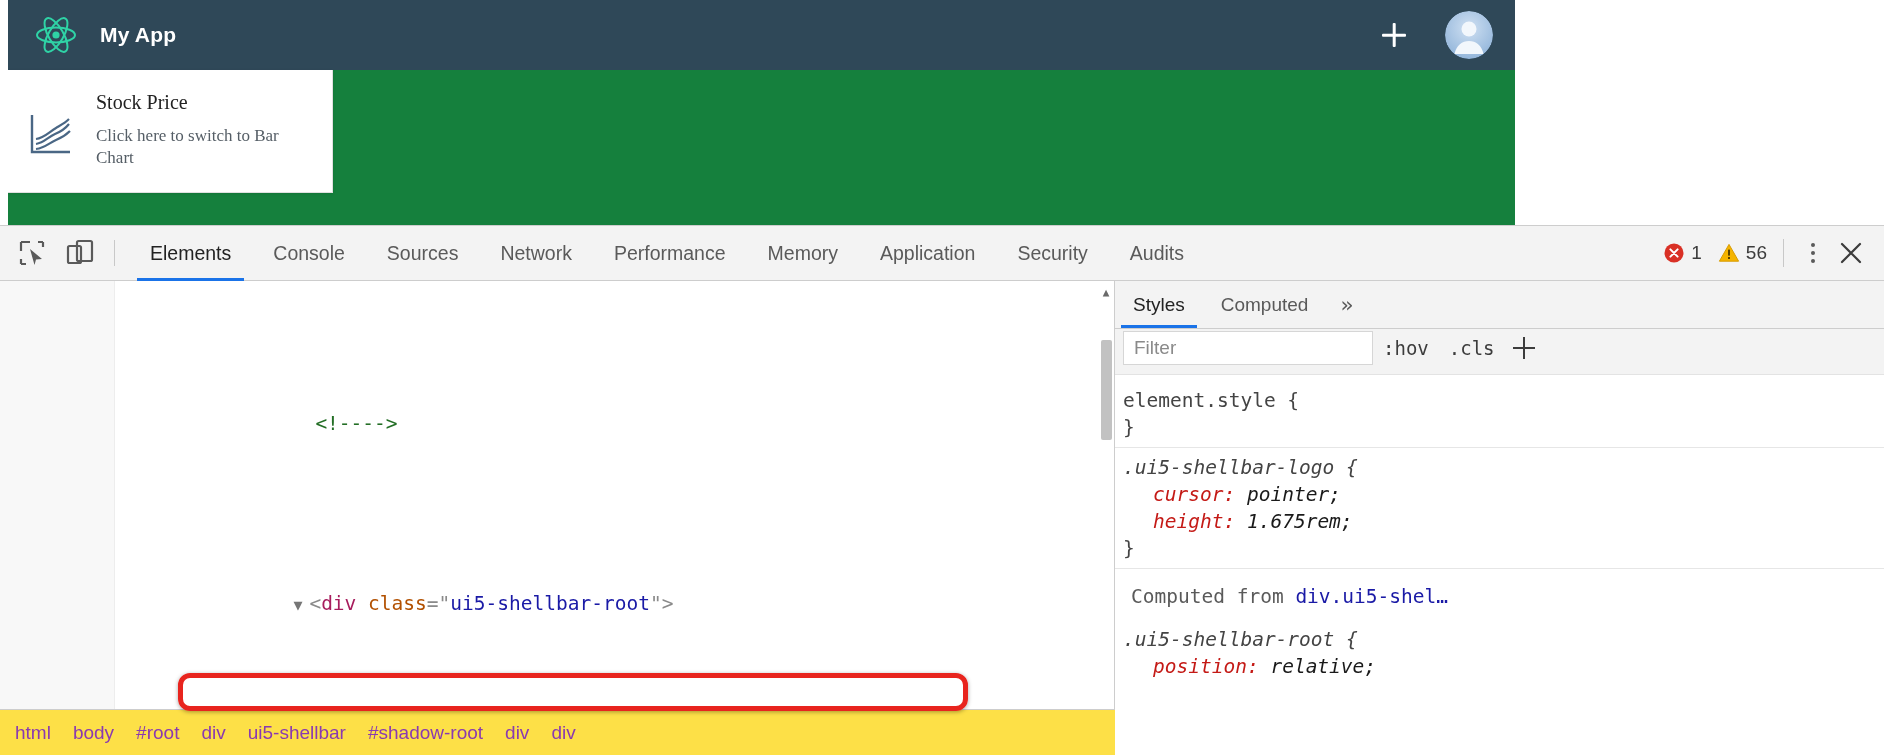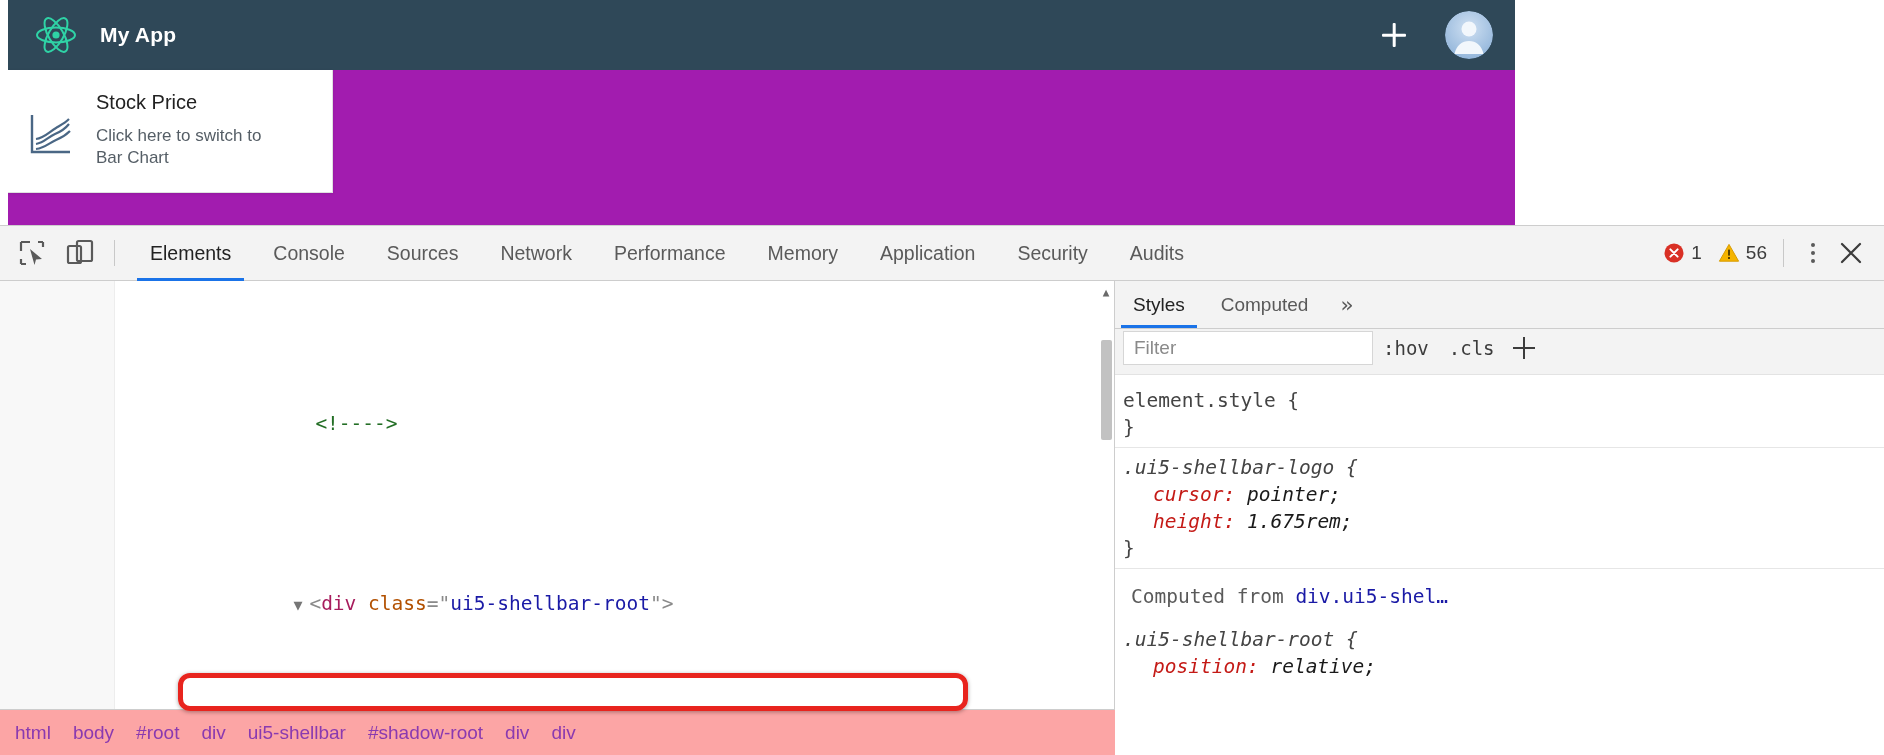--- a/index.html
+++ b/index.html
@@ -36,21 +36,21 @@
     width: 34px; height: 34px; position: relative; cursor: pointer;
   }
   .plus-btn::before, .plus-btn::after {
     content: ""; position: absolute; background: #ffffff; border-radius: 1px;
   }
   .plus-btn::before { left: 50%; top: 5px; width: 2.6px; height: 24px; transform: translateX(-50%); }
   .plus-btn::after { top: 50%; left: 5px; height: 2.6px; width: 24px; transform: translateY(-50%); }
   .avatar { width: 48px; height: 48px; border-radius: 50%; overflow: hidden; display: block; }
 
   
-  .app-body { position: relative; height: 155px; background: #a21caf; }
+  .app-body { position: relative; height: 155px; background: #15803d; font-family: Liberation Serif, serif; }
   .card {
     position: absolute; left: 0; top: 0;
     width: 325px; height: 123px;
     background: #ffffff;
     border-right: 1px solid #e0e0e0;
     border-bottom: 1px solid #e0e0e0;
     box-shadow: 0 1px 3px rgba(0,0,0,.10);
     display: flex;
     align-items: flex-start;
     padding: 20px 16px 0 20px;
@@ -181,21 +181,21 @@
   .sel-name.link { font-style: italic; }
   .prop { color: #c41a16; padding-left: 30px; font-style: italic; }
   .prop .pv { color: #1a1a1a; font-style: italic; }
   .brace { color: #444; }
   .inherited { color: #5a5a5a; padding: 8px 0 4px 8px; }
   .inherited .ih { color: #1a1aa6; margin-top: 44px; }
 
   
   .crumbbar {
     position: absolute; left: 0; bottom: 0; width: 1115px; height: 46px;
-    background: #fca5a5; border-top: 1px solid #cdcdcd;
+    background: #fde047; border-top: 1px solid #cdcdcd;
     display: flex; align-items: center; padding-left: 4px;
     font-family: "Liberation Sans", sans-serif;
   }
   .crumb {
     font-size: 19px; color: #8a3ab0; padding: 6px 11px; cursor: pointer; white-space: nowrap;
   }
   .crumb.sel { background: #e0e0e0; color: #4a4a4a; border-radius: 2px; }
 </style>
 </head>
 <body>

